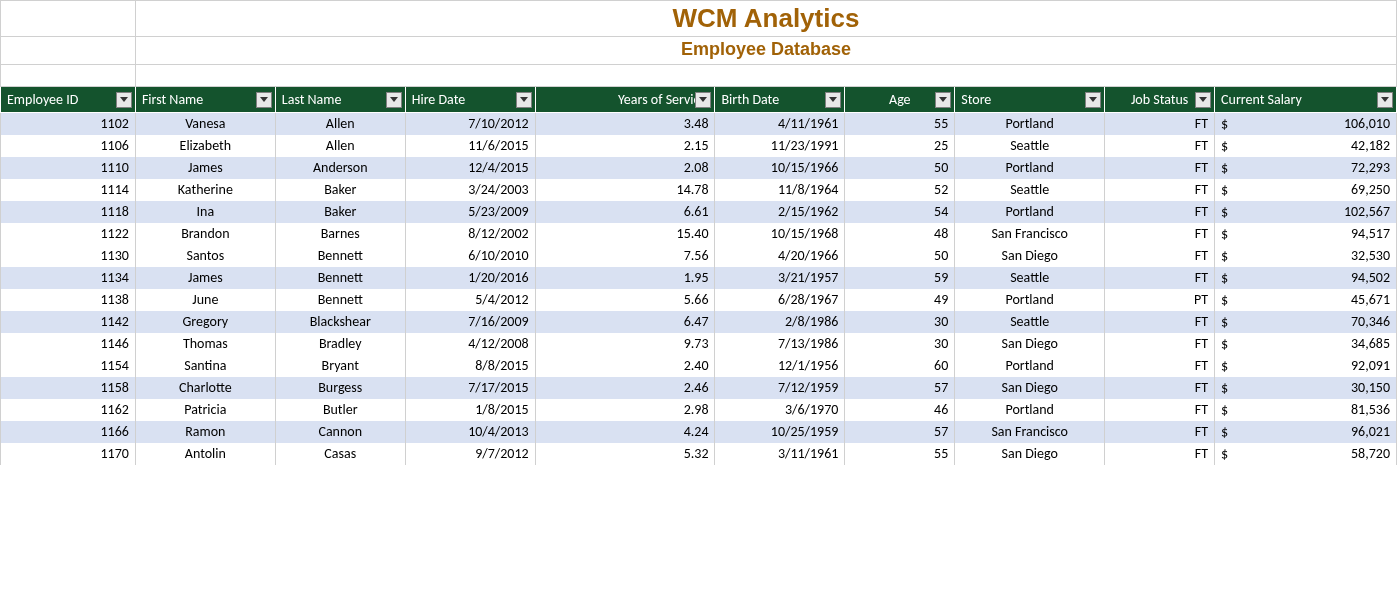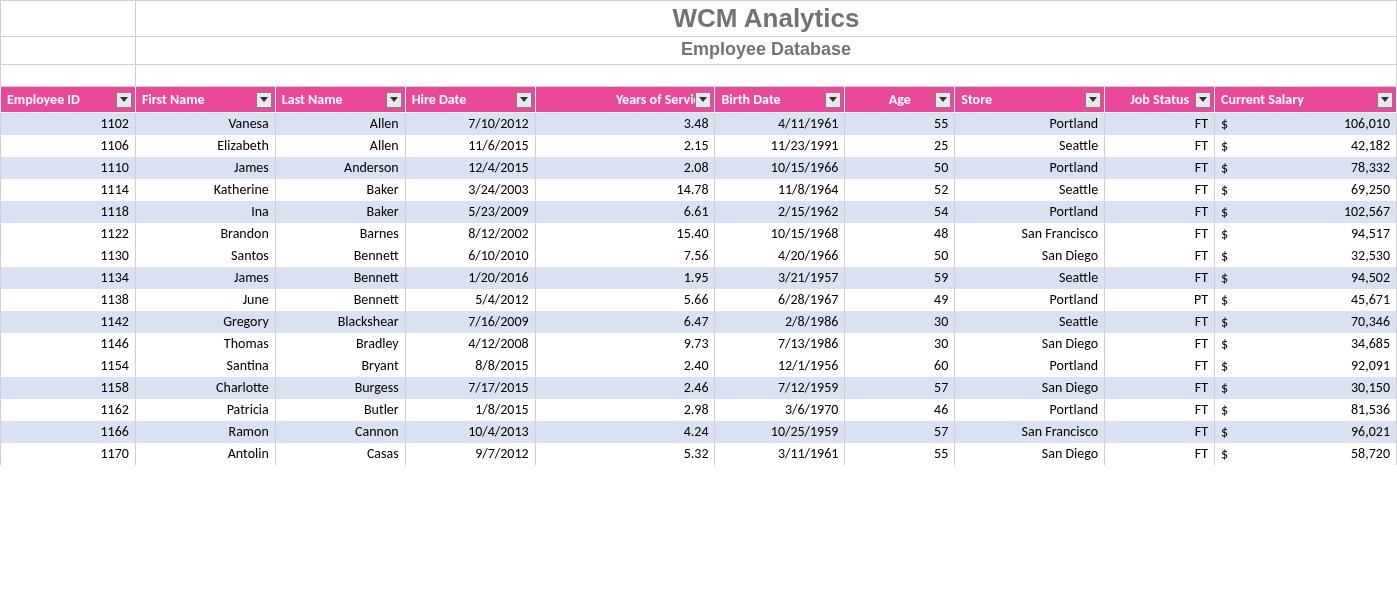--- a/index.html
+++ b/index.html
@@ -11,35 +11,35 @@
     color: #000;
   }
   .sheet {
     width: 1397px;
     border-collapse: collapse;
   }
   .title-row td, .subtitle-row td {
     text-align: center;
     font-family: "Trebuchet MS", "Segoe UI", sans-serif;
     font-weight: bold;
-    color: #737373;
+    color: #a16207;
     border: 1px solid #d0d0d0;
     background: #fff;
   }
   .title-row td.title-cell { font-size: 26px; padding: 2px 0; }
   .subtitle-row td.subtitle-cell { font-size: 18px; padding: 2px 0 4px 0; }
   .title-row td.stub, .subtitle-row td.stub, .spacer-row td {
     border: 1px solid #d0d0d0;
     background: #fff;
   }
   .spacer-row td { height: 22px; }
   .header-row th {
-    background: #ec4899;
+    background: #14532d;
     color: #fff;
-    font-weight: bold;
+    font-weight: normal;
     text-align: left;
     padding: 4px 6px;
     border: 1px solid #fff;
     position: relative;
     height: 26px;
     white-space: nowrap;
   }
   .header-row th.center { text-align: center; }
   .header-row th.right { text-align: right; padding-right: 8px;}
   .filter-btn {
@@ -65,21 +65,21 @@
   tbody tr td {
     padding: 2px 6px;
     border-left: 1px solid #d0d0d0;
     border-right: 1px solid #d0d0d0;
     height: 22px;
     white-space: nowrap;
   }
   tbody tr.even td { background: #d9e1f2; }
   tbody tr.odd td { background: #ffffff; }
   td.num-right { text-align: right; }
-  td.txt-left { text-align: right; margin-left: 14px; }
+  td.txt-left { text-align: center; margin-left: 14px; }
   td.txt-center { text-align: right; }
   td.salary-cell {
     position: relative;
     text-align: right;
     padding-left: 18px;
   }
   td.salary-cell .currency-sym {
     position: absolute;
     left: 6px;
   }
@@ -164,21 +164,21 @@
       <tr class="even">
         <td class="num-right">1110</td>
         <td class="txt-left">James</td>
         <td class="txt-left">Anderson</td>
         <td class="num-right">12/4/2015</td>
         <td class="num-right">2.08</td>
         <td class="num-right">10/15/1966</td>
         <td class="txt-center">50</td>
         <td class="txt-left">Portland</td>
         <td class="txt-center">FT</td>
-        <td class="salary-cell"><span class="currency-sym">$</span><span>78,332</span></td>
+        <td class="salary-cell"><span class="currency-sym">$</span><span>72,293</span></td>
       </tr>
       <tr class="odd">
         <td class="num-right">1114</td>
         <td class="txt-left">Katherine</td>
         <td class="txt-left">Baker</td>
         <td class="num-right">3/24/2003</td>
         <td class="num-right">14.78</td>
         <td class="num-right">11/8/1964</td>
         <td class="txt-center">52</td>
         <td class="txt-left">Seattle</td>

